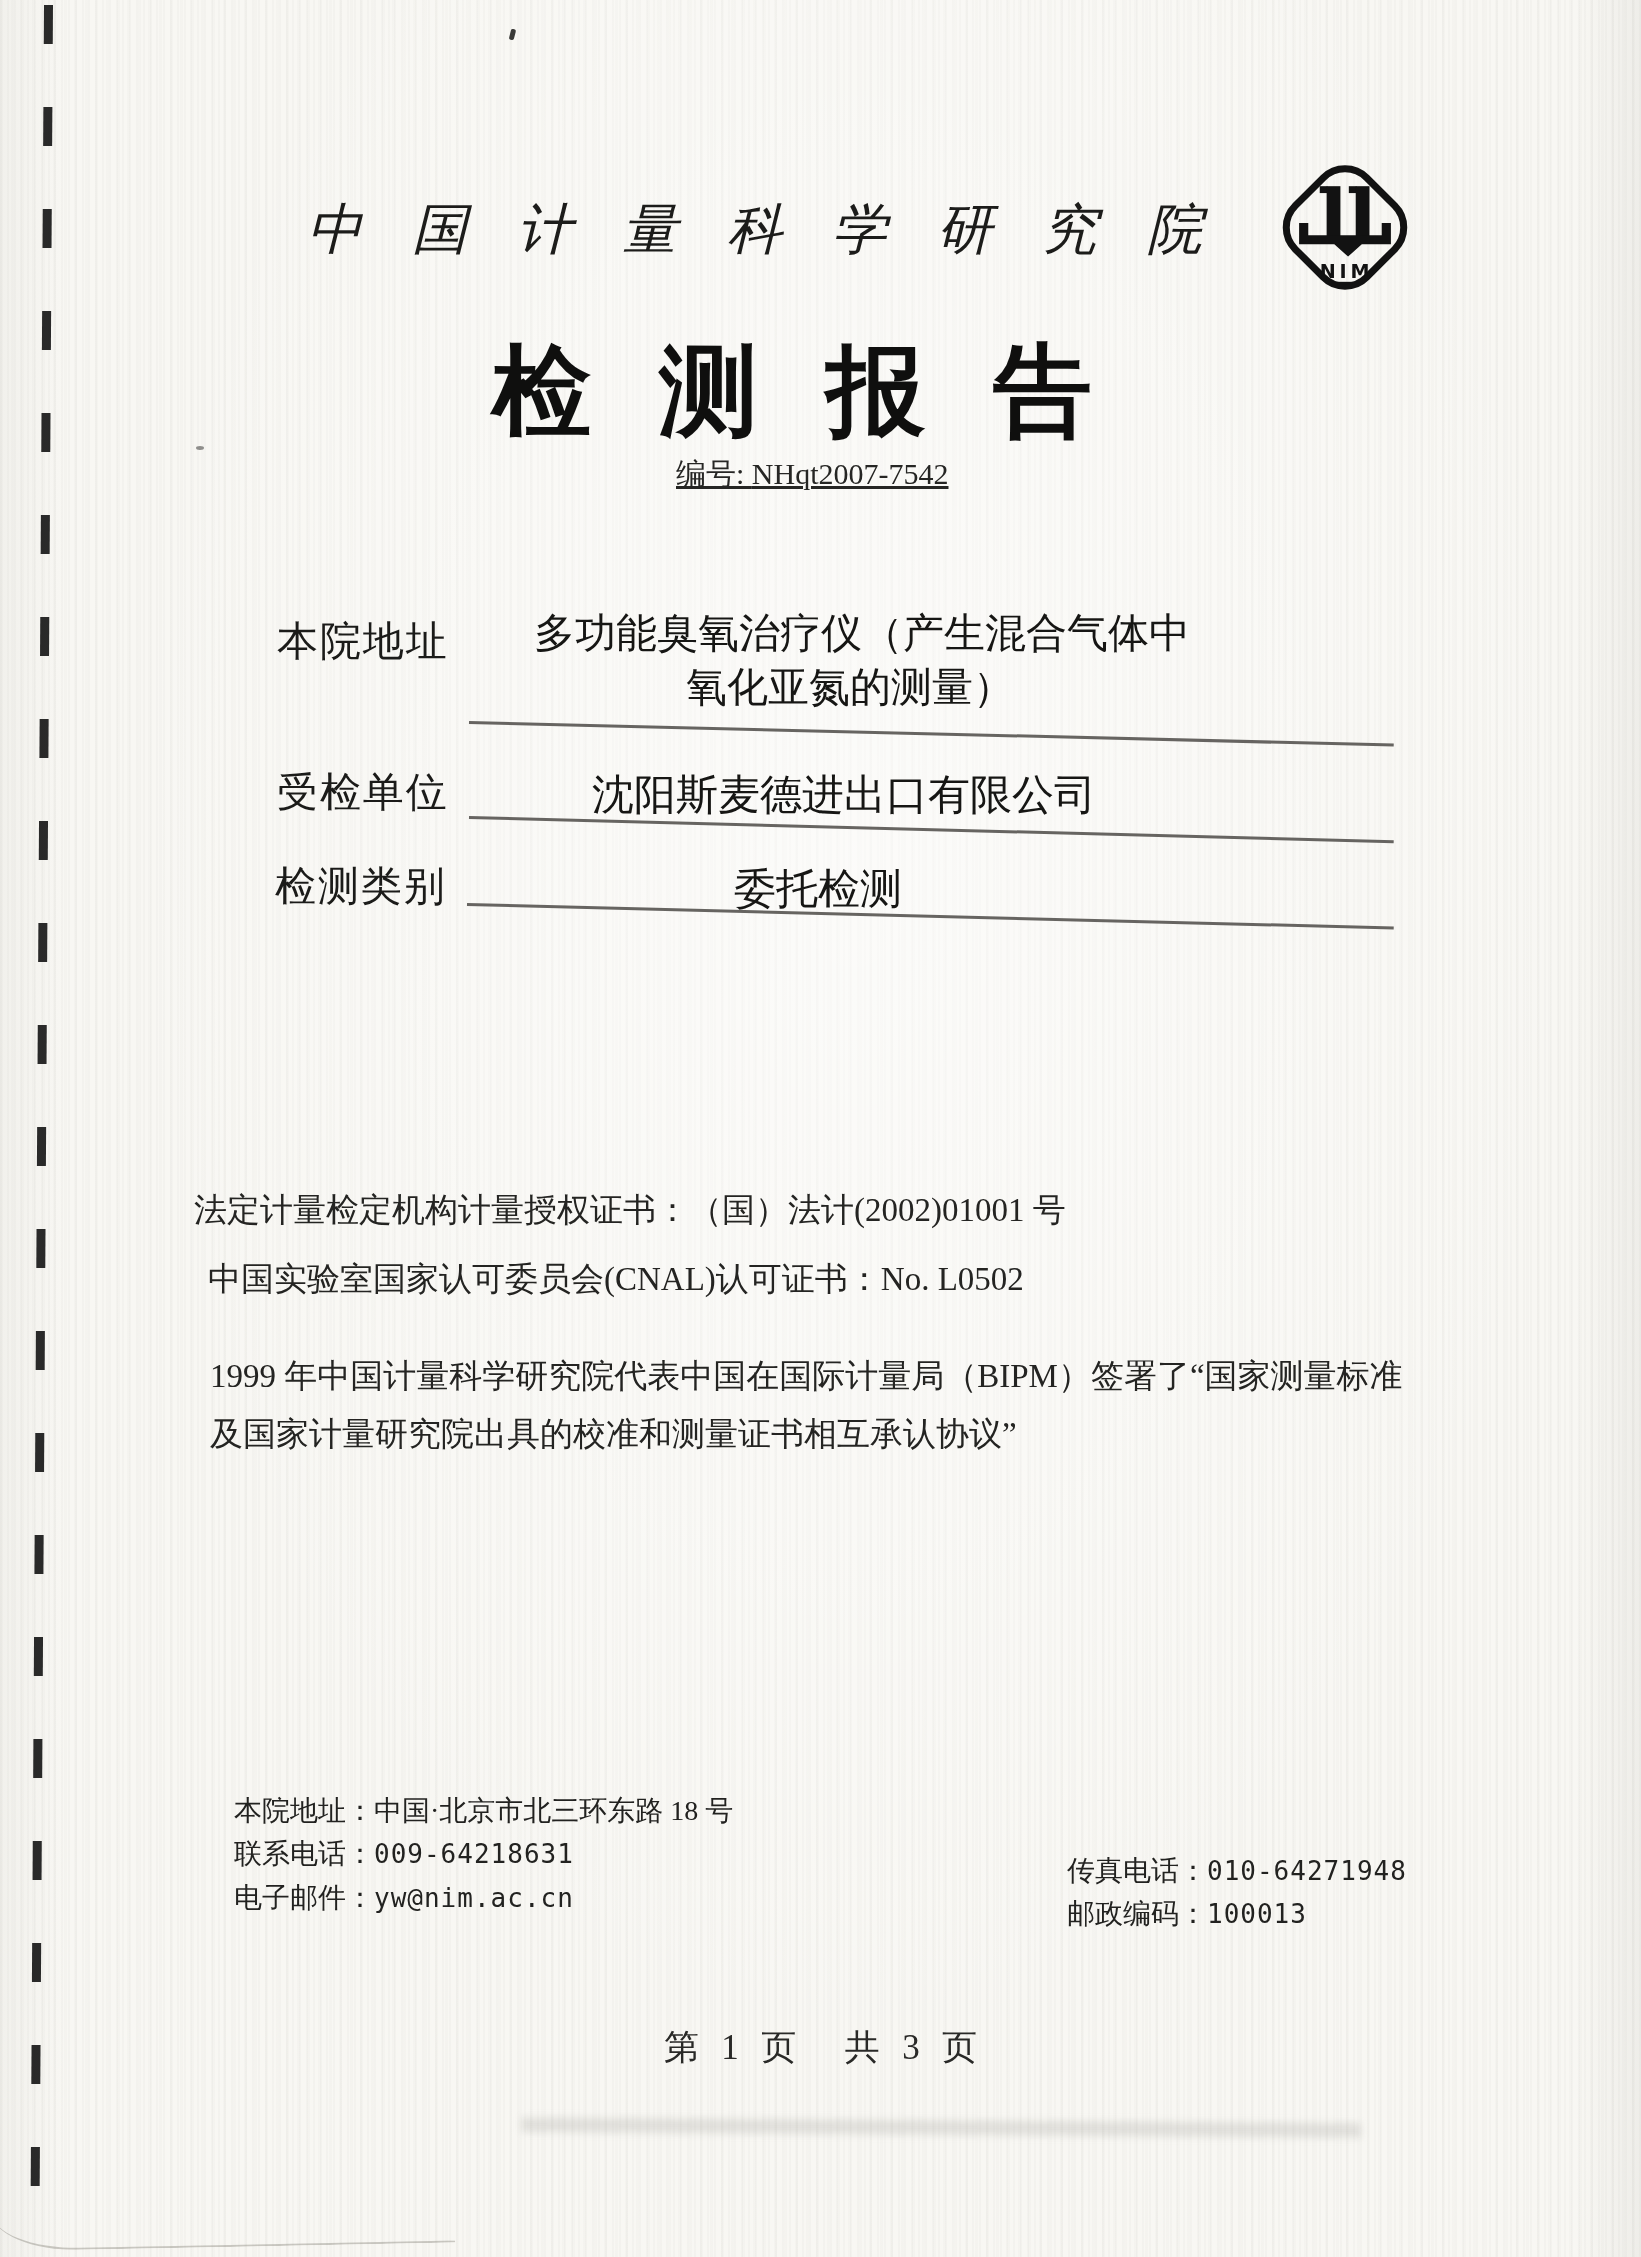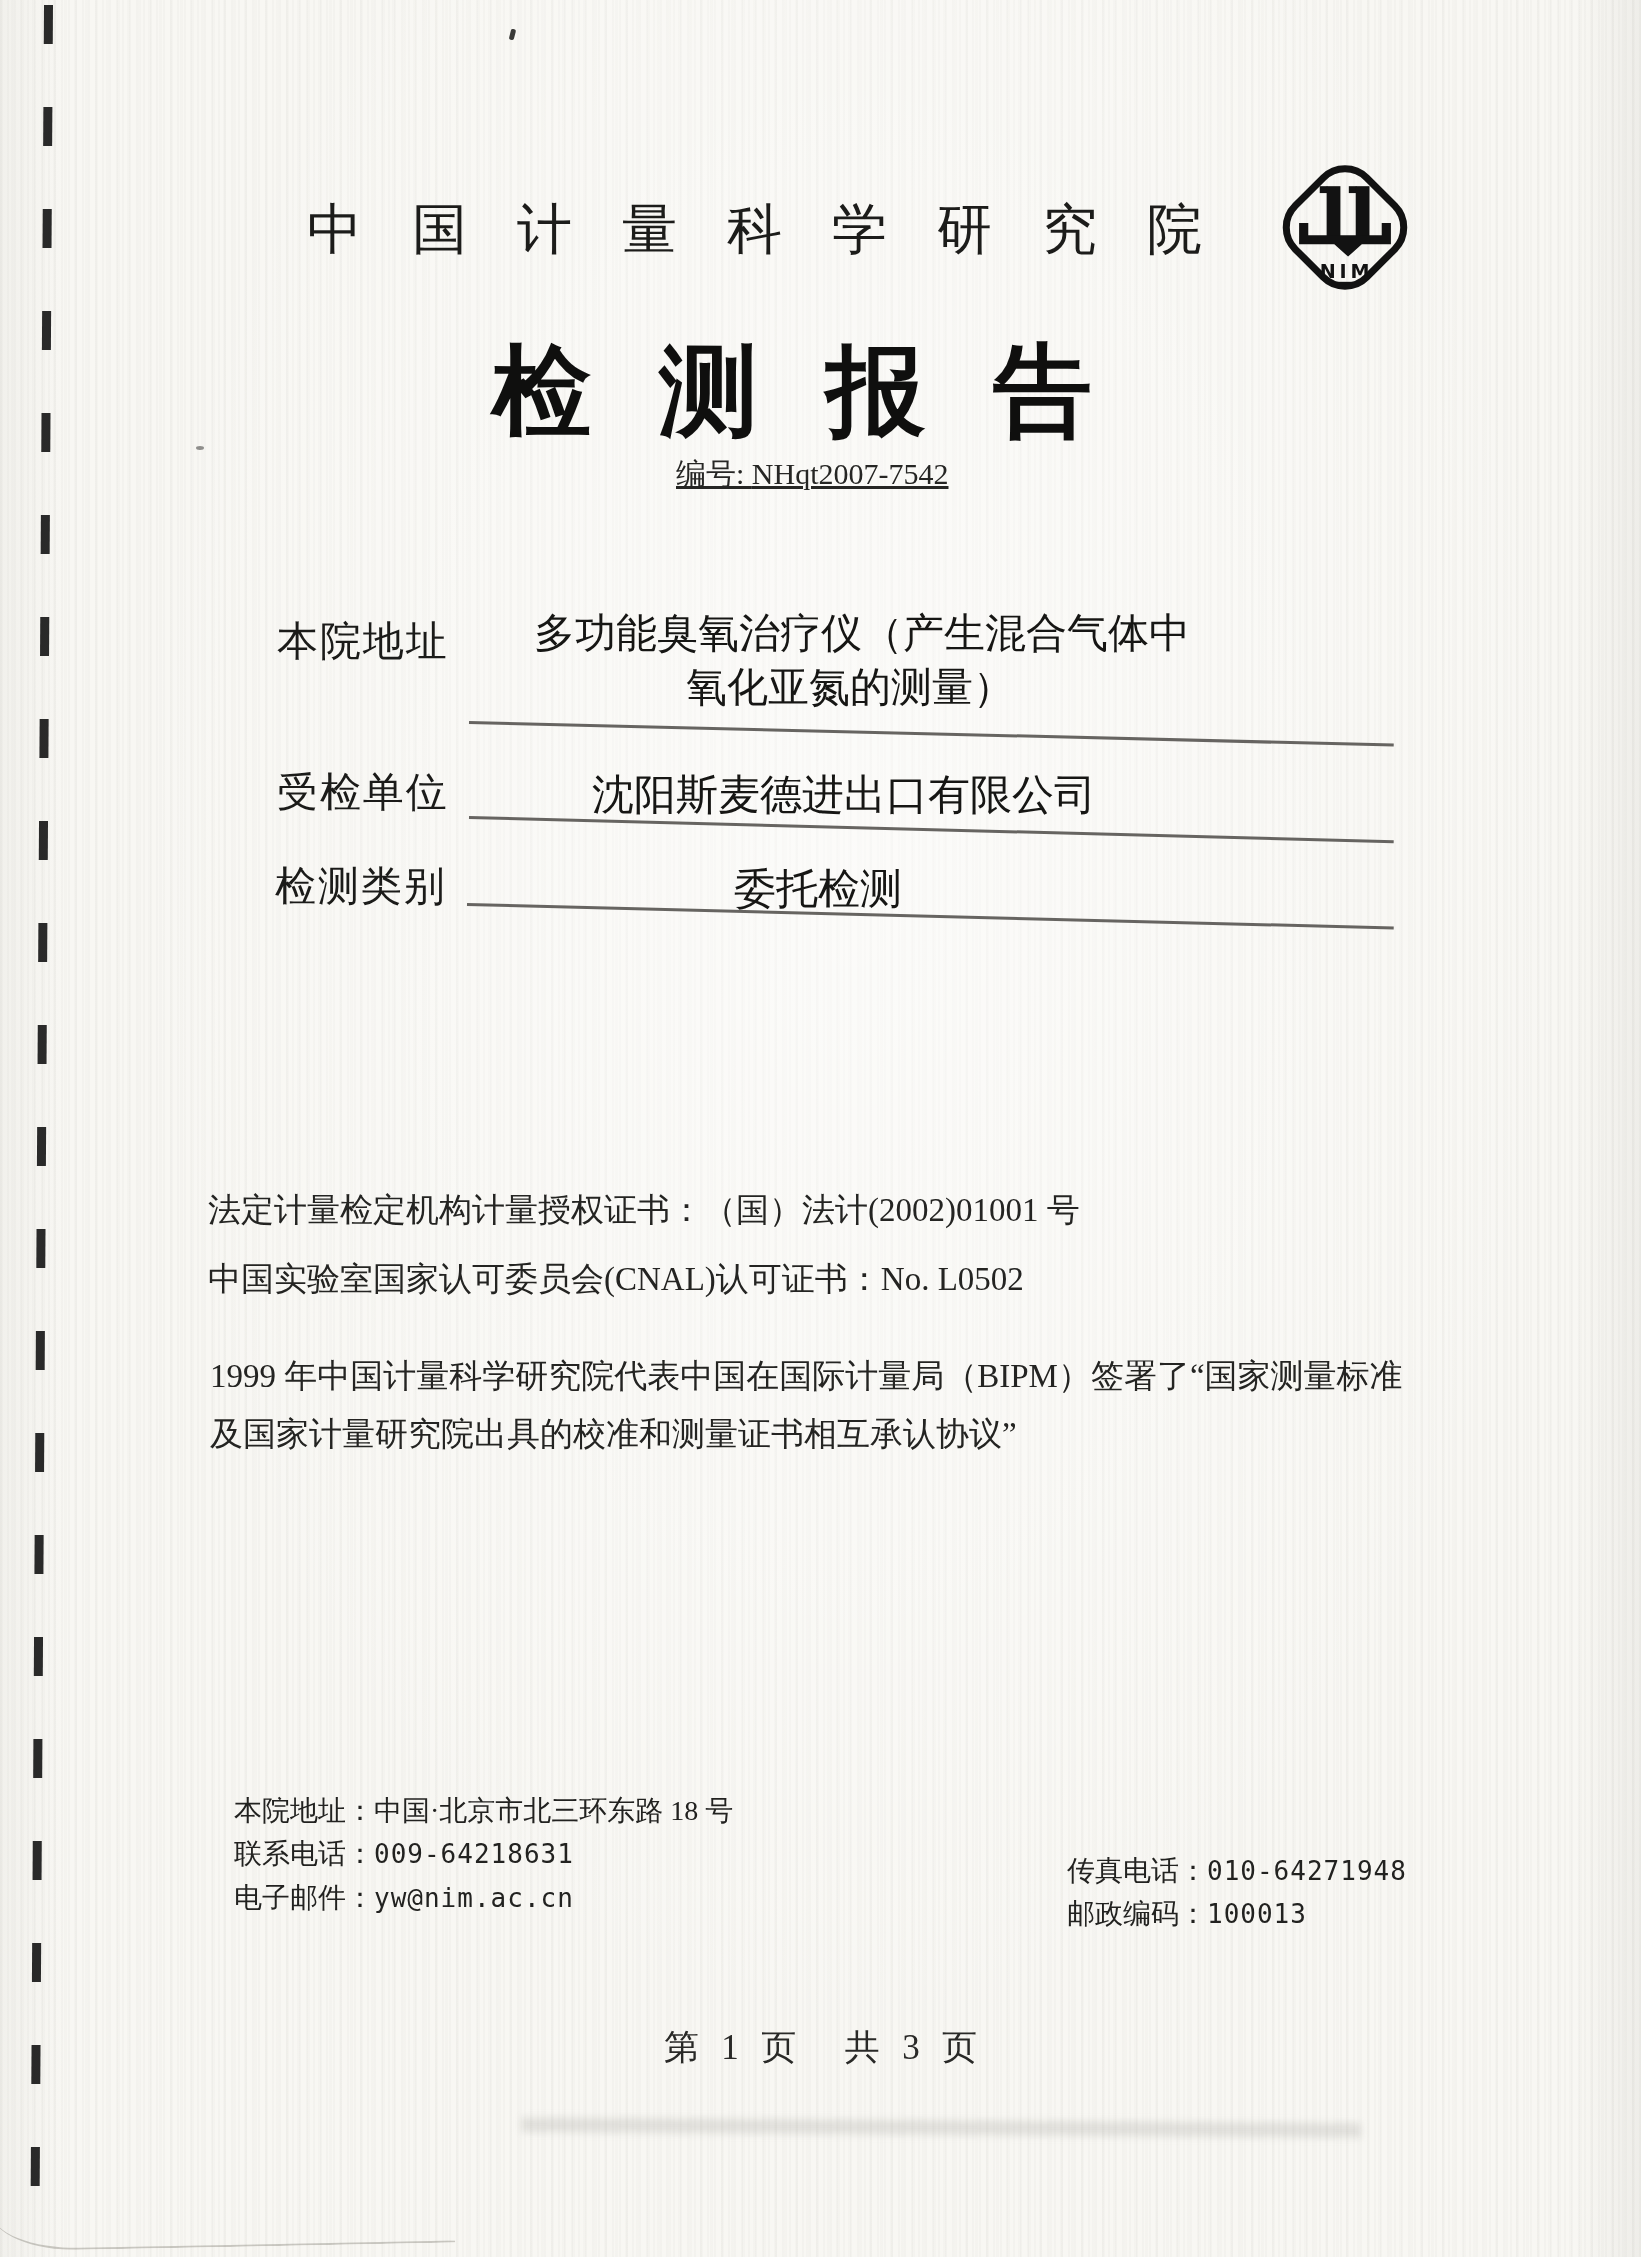--- a/index.html
+++ b/index.html
@@ -17,21 +17,21 @@
       repeating-linear-gradient(90deg, rgba(130,128,118,.03) 0 2.9px, rgba(0,0,0,0) 2.9px 10.6px),
       #f8f7f3;
   }
   .abs{position:absolute;white-space:nowrap;}
   
   #binding{
     left:44px;top:4.8px;width:8.7px;height:2203px;
     background:repeating-linear-gradient(to bottom,#181818 0 39px,rgba(0,0,0,0) 39px 102px);
     transform:rotate(.35deg);transform-origin:top left;opacity:.92;
   }
-  #org-name{left:307px;top:193px;font-size:55px;letter-spacing:50px;font-weight:500;color:#1c1c1a;}
+  #org-name{left:307px;top:193px;font-size:55px;letter-spacing:50px;font-weight:500;color:#1c1c1a;font-style:italic;}
   #logo{left:1267px;top:151px;}
   #doc-title{left:492px;top:326px;font-size:99px;letter-spacing:68px;font-weight:700;color:#0f0f0e;}
   #report-no{left:676px;top:454px;font-size:30px;color:#262624;text-decoration:underline;}
   .field-label{font-size:41px;letter-spacing:1.9px;font-weight:500;color:#1b1b19;}
   .field-value{font-weight:500;color:#161614;}
   .underline{height:2.9px;background:#4c4a46;opacity:.85;transform-origin:left center;}
   .cert-line{font-size:33px;color:#242422;}
   .contact-line{font-size:28px;color:#222220;margin-left:36px;}
   .contact-line .val{font-family:"DejaVu Sans Mono","Liberation Mono",monospace;font-size:26px;letter-spacing:1px;}
   #footer-page{left:664px;top:2024px;font-size:35px;letter-spacing:6.8px;color:#29292.7;color:#292927;}
@@ -76,21 +76,21 @@
   <div class="abs underline" style="left:469px;top:721px;width:925px;transform:rotate(1.4deg);"></div>
 
   <div class="abs field-label" style="left:277px;top:765px;">受检单位</div>
   <div class="abs field-value" style="left:592px;top:767px;font-size:42px;">沈阳斯麦德进出口有限公司</div>
   <div class="abs underline" style="left:469px;top:816px;width:925px;transform:rotate(1.5deg);"></div>
 
   <div class="abs field-label" style="left:275px;top:859px;">检测类别</div>
   <div class="abs field-value" style="left:734px;top:861px;font-size:42px;">委托检测</div>
   <div class="abs underline" style="left:467px;top:903px;width:927px;transform:rotate(1.45deg);"></div>
 
-  <div class="abs cert-line" style="left:208px;top:1188px;">法定计量检定机构计量授权证书：（国）法计(2002)01001 号</div>
+  <div class="abs cert-line" style="left:194px;top:1188px;">法定计量检定机构计量授权证书：（国）法计(2002)01001 号</div>
   <div class="abs cert-line" style="left:208px;top:1257px;">中国实验室国家认可委员会(CNAL)认可证书：No. L0502</div>
   <div class="abs cert-line" style="left:210px;top:1354px;">1999 年中国计量科学研究院代表中国在国际计量局（BIPM）签署了“国家测量标准</div>
   <div class="abs cert-line" style="left:210px;top:1412px;">及国家计量研究院出具的校准和测量证书相互承认协议”</div>
 
   <div class="abs contact-line" style="left:198px;top:1792px;">
     <span>本院地址：</span><span>中国·北京市北三环东路 18 号</span>
   </div>
   <div class="abs contact-line" style="left:198px;top:1835px;">
     <span>联系电话：</span><span class="val">009-64218631</span>
   </div>

